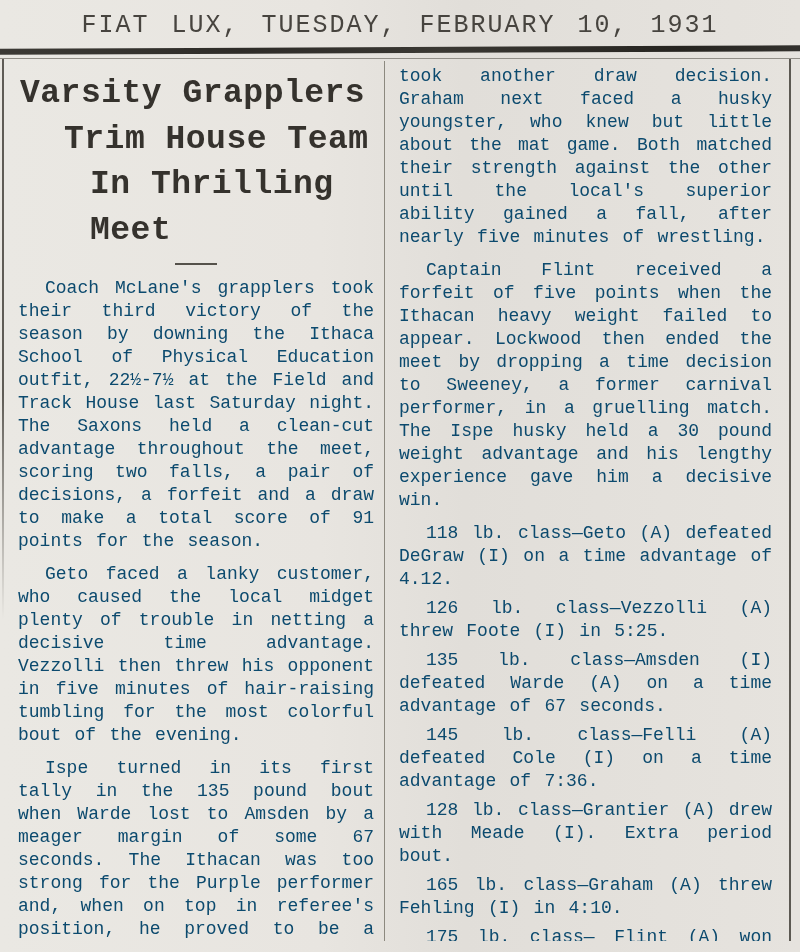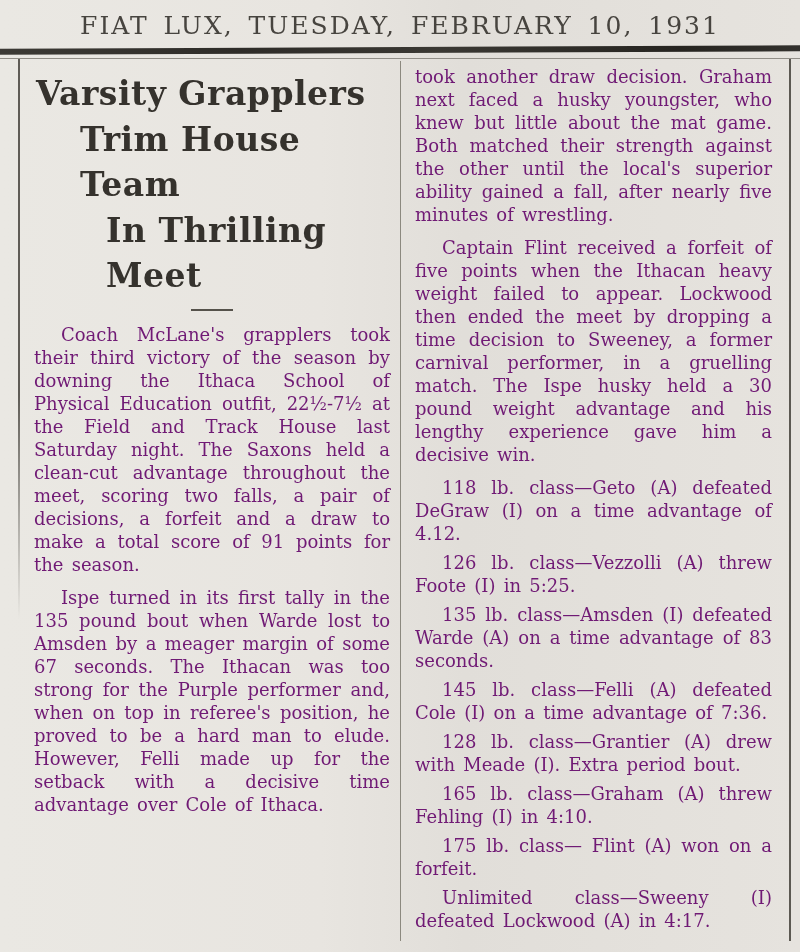--- a/index.html
+++ b/index.html
@@ -2,21 +2,21 @@
 <html><head>
 <meta charset="utf-8">
 <style>
   html, body {
     margin: 0; padding: 0;
     width: 800px; height: 952px;
     overflow: hidden;
     background: linear-gradient(90deg, #eae8e3 0%, #e8e5e0 40%, #e1ded9 58%, #e6e3de 100%);
     font-family: "DejaVu Serif", serif;
   }
-  .page { position: relative; width: 800px; height: 952px; }
+  .page { position: relative; width: 800px; height: 952px; font-family: Liberation Mono, monospace; }
 
   .masthead {
     text-align: center;
     font-size: 25px;
     letter-spacing: 2px;
     word-spacing: 5px;
     color: #47443f;
     padding-top: 11px;
   }
   .rule-thick {
@@ -30,21 +30,20 @@
     margin-top: 5px;
     background: #918e87;
   }
 
   .article {
     position: relative;
     display: flex;
     height: 880px;
     padding: 2px 14px 0 12px;
     overflow: hidden;
-    margin-left: 16px;
   }
   .col-left {
     width: 372px;
     padding: 0 10px 0 6px;
     box-sizing: border-box;
   }
   .col-divider {
     width: 1px;
     background: #8c897f;
     flex: none;
@@ -82,21 +81,21 @@
   .headline-dash {
     width: 42px;
     border-top: 2px solid #55524b;
     margin: 10px auto 12px auto;
   }
 
   .par {
     margin: 0 0 10px 0;
     font-size: 18px;
     line-height: 23px;
-    color: #701a75;
+    color: #0c4a6e;
     text-align: justify;
     word-spacing: 2.5px;
   }
   .indent { text-indent: 27px; }
   .noindent { text-indent: 0; }
 
   .summary-label { margin-bottom: 5px; }
   .summary-item { margin-bottom: 6px; }
 </style>
 </head>
@@ -118,39 +117,40 @@
       <h1 class="headline">
         <span class="hl-1">Varsity Grapplers</span>
         <span class="hl-2">Trim House Team</span>
         <span class="hl-3">In Thrilling Meet</span>
       </h1>
 
       <div class="headline-dash"></div>
 
       <p class="par indent">Coach McLane's grapplers took their third victory of the season by downing the Ithaca School of Physical Education outfit, 22½-7½ at the Field and Track House last Saturday night. The Saxons held a clean-cut advantage throughout the meet, scoring two falls, a pair of decisions, a forfeit and a draw to make a  total score of 91 points for the season.</p>
 
+      <p class="par indent">Geto faced a lanky customer, who caused the local midget plenty of trouble in netting a decisive time advantage. Vezzolli then threw his opponent in five minutes of hair-raising tumbling for the most colorful bout of the evening.</p>
 
       <p class="par indent">Ispe turned in its first tally in the 135 pound bout when Warde lost to Amsden by a meager margin of some 67 seconds. The Ithacan was too strong for the Purple performer and, when on top in referee's position, he proved to be a hard man to elude. However, Felli made up for the setback with a decisive time advantage over Cole of Ithaca.</p>
 
     </div>
 
     <div class="col-divider"></div>
 
     <div class="col-right">
 
       <p class="par noindent">took another draw decision. Graham next faced a husky youngster, who knew but little about the mat game. Both matched their strength against the other until the local's superior ability gained a fall, after nearly five minutes of wrestling.</p>
 
       <p class="par indent">Captain Flint received a forfeit of five points when the Ithacan heavy weight failed to appear. Lockwood then ended the meet by dropping a time decision to Sweeney, a former carnival performer, in a gruelling match. The Ispe husky held a 30 pound weight advantage and his lengthy experience gave him a decisive win.</p>
 
 
       <p class="par indent summary-item">118 lb. class—Geto (A) defeated DeGraw (I) on a time advantage of 4.12.</p>
 
       <p class="par indent summary-item">126 lb. class—Vezzolli (A) threw Foote (I) in 5:25.</p>
 
-      <p class="par indent summary-item">135 lb. class—Amsden (I) defeated Warde (A) on a time advantage of 83 seconds.</p>
+      <p class="par indent summary-item">135 lb. class—Amsden (I) defeated Warde (A) on a time advantage of 67 seconds.</p>
 
       <p class="par indent summary-item">145 lb. class—Felli (A) defeated Cole (I) on a time advantage of 7:36.</p>
 
       <p class="par indent summary-item">128 lb. class—Grantier (A) drew with Meade (I). Extra period bout.</p>
 
       <p class="par indent summary-item">165 lb. class—Graham (A) threw Fehling (I) in 4:10.</p>
 
       <p class="par indent summary-item">175 lb. class— Flint (A) won on a forfeit.</p>
 
       <p class="par indent summary-item">Unlimited class—Sweeny (I) defeated Lockwood (A) in 4:17.</p>

